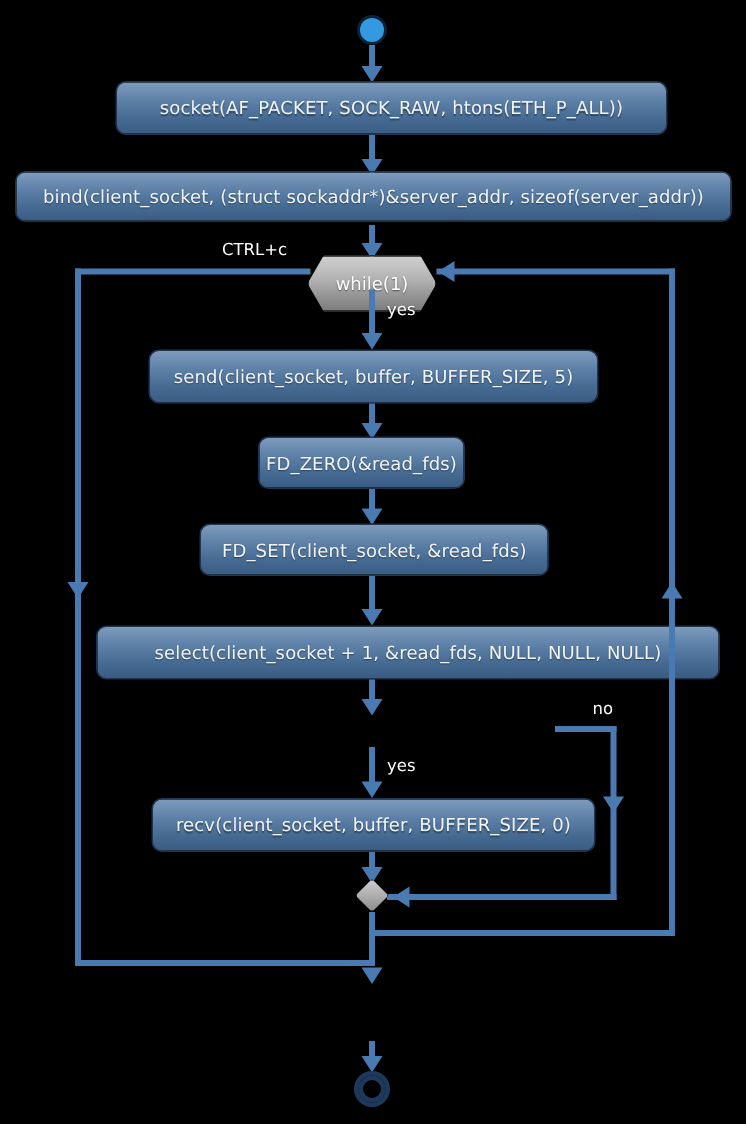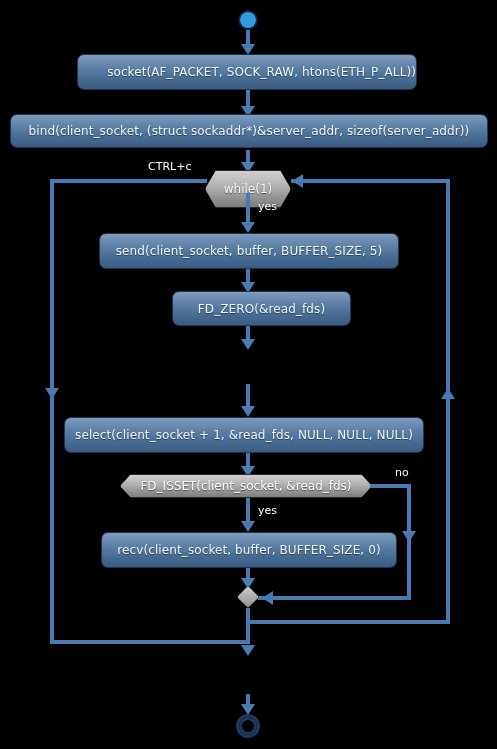--- a/index.html
+++ b/index.html
@@ -62,21 +62,21 @@
 </style>
 </head>
 <body>
 
 <div id="root">
 
   <div class="node start" style="left:238px;top:10px;width:20px;height:20px;"></div>
   <div class="vline" style="left:246px;top:30px;height:17px;"></div>
   <div class="arrow-d" style="left:241px;top:44px;"></div>
 
-  <div class="node act" style="left:77px;top:54px;width:340px;height:36px;justify-content:flex-end;">
+  <div class="node act" style="left:77px;top:54px;width:368px;height:36px;">
     <span>socket(AF_PACKET, SOCK_RAW, htons(ETH_P_ALL))</span>
   </div>
   <div class="vline" style="left:246px;top:90px;height:20px;"></div>
   <div class="arrow-d" style="left:241px;top:106px;"></div>
 
   <div class="node act" style="left:10px;top:114px;width:478px;height:34px;">
     <span>bind(client_socket, (struct sockaddr*)&amp;server_addr, sizeof(server_addr))</span>
   </div>
   <div class="vline" style="left:246px;top:150px;height:17px;"></div>
   <div class="arrow-d" style="left:241px;top:162px;"></div>
@@ -94,38 +94,38 @@
   <div class="vline" style="left:50px;top:179px;height:465px;"></div>
   <div class="arrow-d" style="left:45px;top:388px;"></div>
   <div class="hline" style="left:50px;top:640px;width:200px;"></div>
 
   <div class="node act" style="left:99px;top:233px;width:300px;height:36px;">
     <span>send(client_socket, buffer, BUFFER_SIZE, 5)</span>
   </div>
   <div class="vline" style="left:246px;top:269px;height:18px;"></div>
   <div class="arrow-d" style="left:241px;top:282px;"></div>
 
-  <div class="node act" style="left:172px;top:291px;width:179px;height:35px;align-items:center;">
+  <div class="node act" style="left:172px;top:291px;width:138px;height:35px;align-items:center;">
     <span>FD_ZERO(&amp;read_fds)</span>
   </div>
   <div class="vline" style="left:246px;top:326px;height:18px;"></div>
   <div class="arrow-d" style="left:241px;top:339px;"></div>
 
+  <div class="node act" style="left:133px;top:349px;width:233px;height:35px;">
+    <span>FD_SET(client_socket, &amp;read_fds)</span>
+  </div>
   <div class="vline" style="left:246px;top:384px;height:26px;"></div>
   <div class="arrow-d" style="left:241px;top:406px;"></div>
 
-  <div class="node act" style="left:64px;top:417px;width:360px;height:36px;">
+  <div class="node act" style="left:64px;top:417px;width:416px;height:36px;">
     <span>select(client_socket + 1, &amp;read_fds, NULL, NULL, NULL)</span>
   </div>
   <div class="vline" style="left:246px;top:453px;height:18px;"></div>
   <div class="arrow-d" style="left:241px;top:466px;"></div>
 
-  <div class="node dec" style="left:120px;top:474px;width:252px;height:24px;">
-    <span>FD_ISSET(client_socket, &amp;read_fds)</span>
-  </div>
   <div class="elabel" style="left:379px;top:466px;margin-left:16px;">no</div>
   <div class="elabel" style="left:258px;top:504px;">yes</div>
 
   <div class="vline" style="left:246px;top:498px;height:27px;"></div>
   <div class="arrow-d" style="left:241px;top:521px;"></div>
 
   <div class="hline" style="left:370px;top:484px;width:41px;"></div>
   <div class="vline" style="left:407px;top:484px;height:116px;"></div>
   <div class="arrow-d" style="left:402px;top:531px;"></div>
   <div class="hline" style="left:258px;top:596px;width:153px;"></div>

